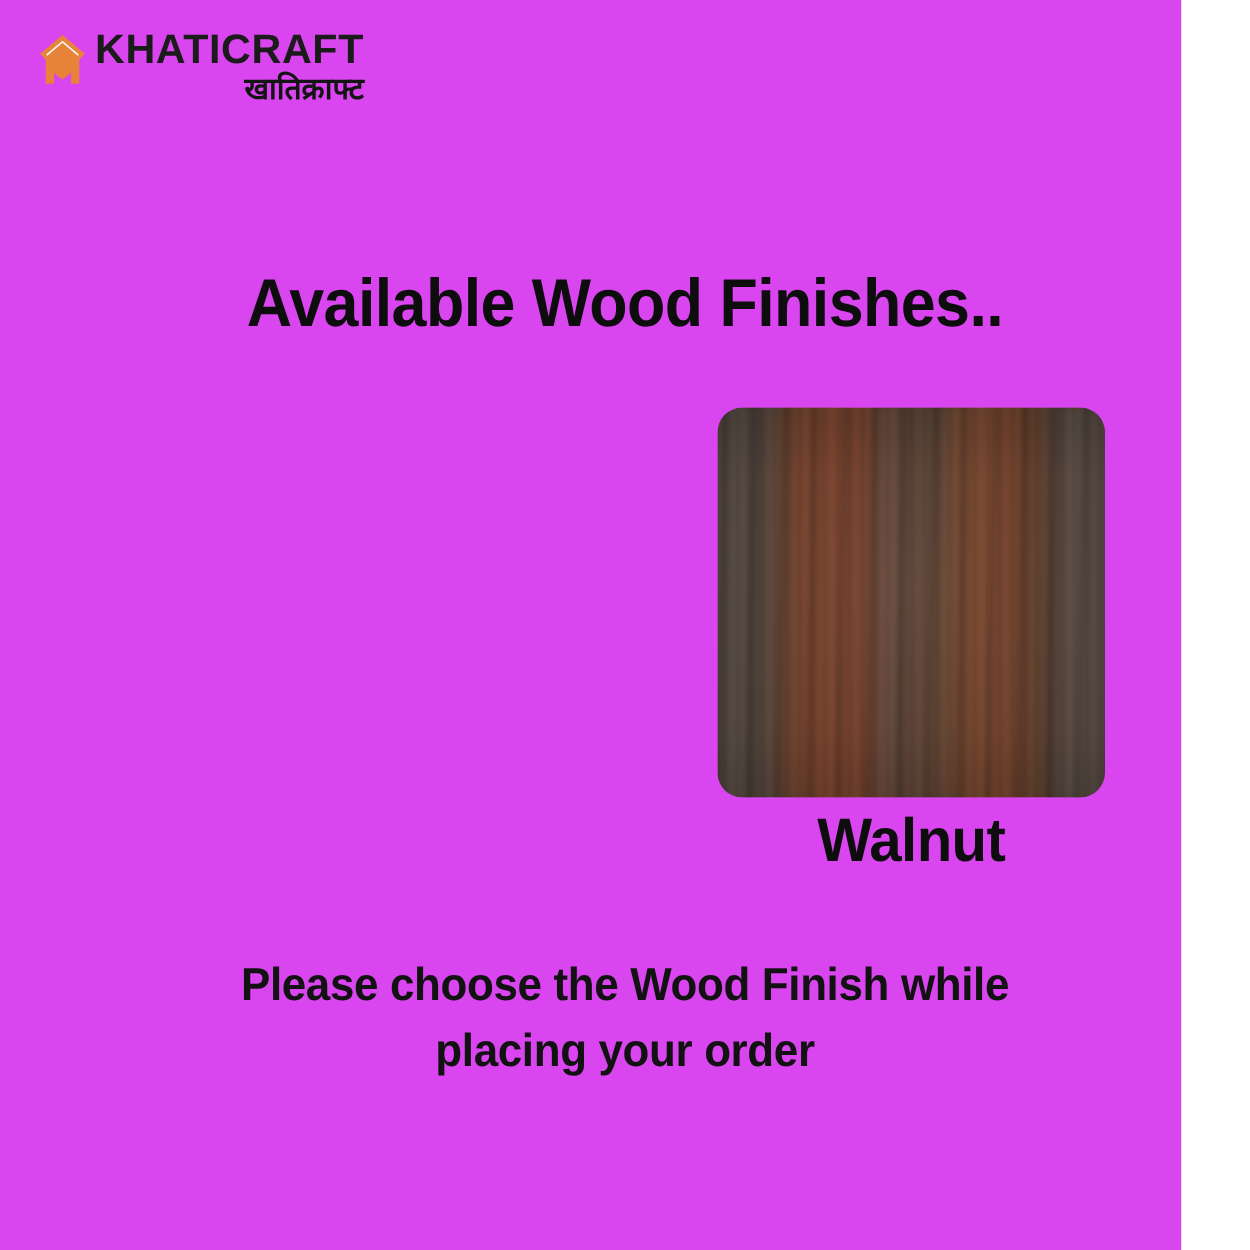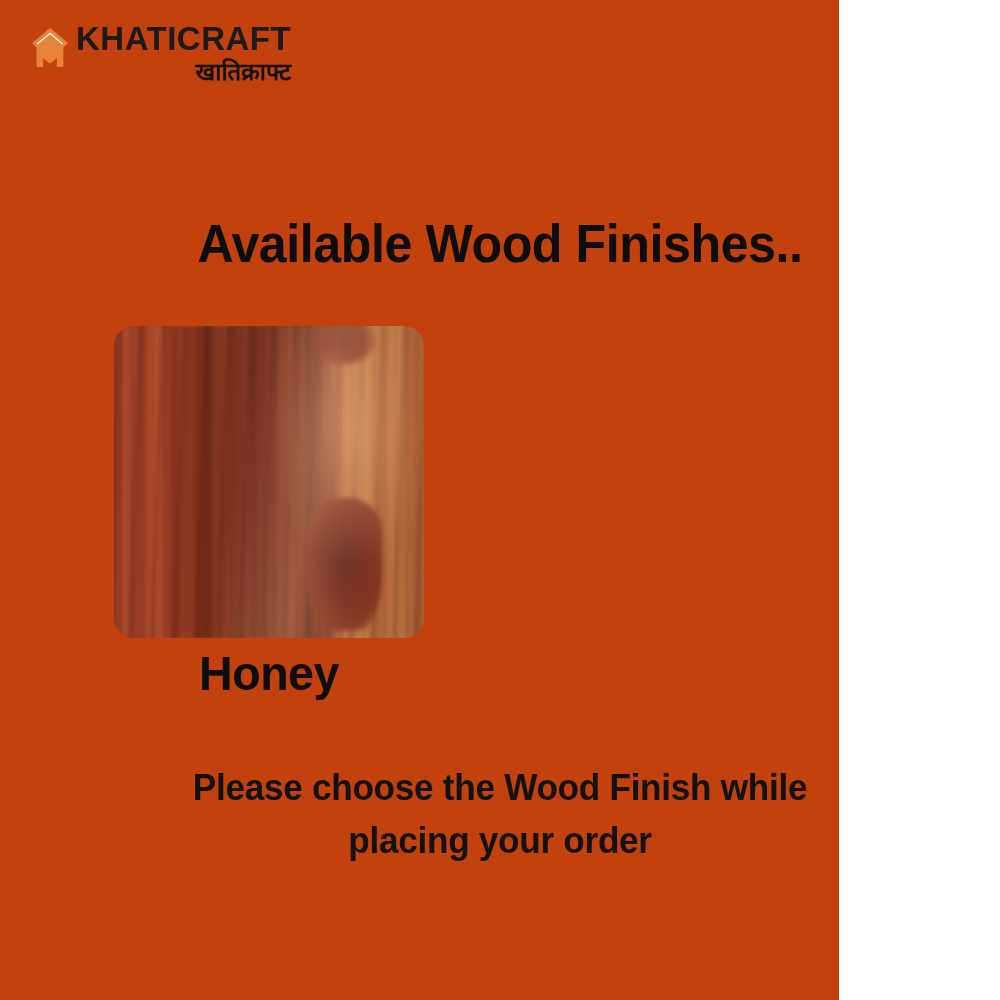--- a/index.html
+++ b/index.html
@@ -7,23 +7,23 @@
   html, body {
     width: 1000px;
     height: 1000px;
     background: #ffffff;
     font-family: "Liberation Sans", sans-serif;
     overflow: hidden;
   }
 
   .page {
     position: relative;
-    width: 839px;
+    width: 945px;
     height: 1000px;
-    background: #c2410c;
+    background: #d946ef;
   }
 
   
   .brand {
     position: absolute;
     left: 30px;
     top: 22px;
     display: flex;
     align-items: flex-start;
     gap: 6px;
@@ -340,31 +340,32 @@
     <div class="brand-text">
       <div class="brand-name">KHATICRAFT</div>
       <div class="brand-sub">खातिक्राफ्ट</div>
     </div>
   </div>
 
   <div class="heading">Available Wood Finishes..</div>
 
   <div class="swatch-row">
 
-    <div class="swatch-cell honey">
+
+    <div class="swatch-cell walnut">
       <div class="swatch">
-        <div class="grain honey-base"></div>
-        <div class="grain honey-vert"></div>
-        <div class="honey-dark-band"></div>
-        <div class="honey-dark-band2"></div>
-        <div class="honey-knot-top"></div>
-        <div class="honey-knot-bottom"></div>
-        <div class="grain honey-light"></div>
+        <div class="grain walnut-base"></div>
+        <div class="walnut-cool-a"></div>
+        <div class="walnut-streak-a"></div>
+        <div class="walnut-cool-b"></div>
+        <div class="walnut-streak-b"></div>
+        <div class="walnut-cool-c"></div>
+        <div class="grain walnut-vert"></div>
+        <div class="walnut-shade"></div>
       </div>
-      <div class="swatch-label">Honey</div>
+      <div class="swatch-label">Walnut</div>
     </div>
 
-
   </div>
 
   <div class="footer-note">Please choose the Wood Finish while placing your order</div>
 
 </div>
 
 </body></html>

